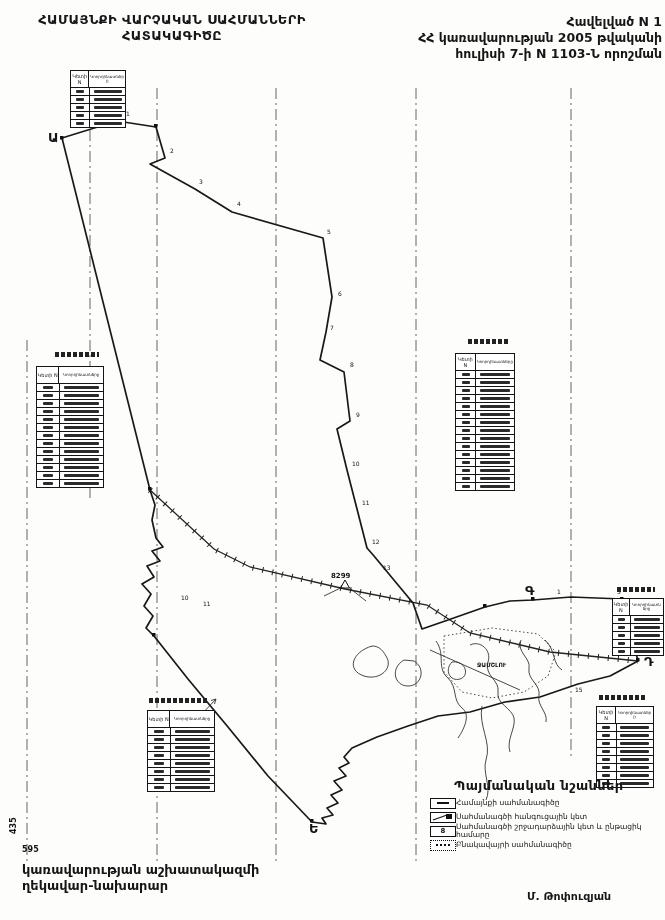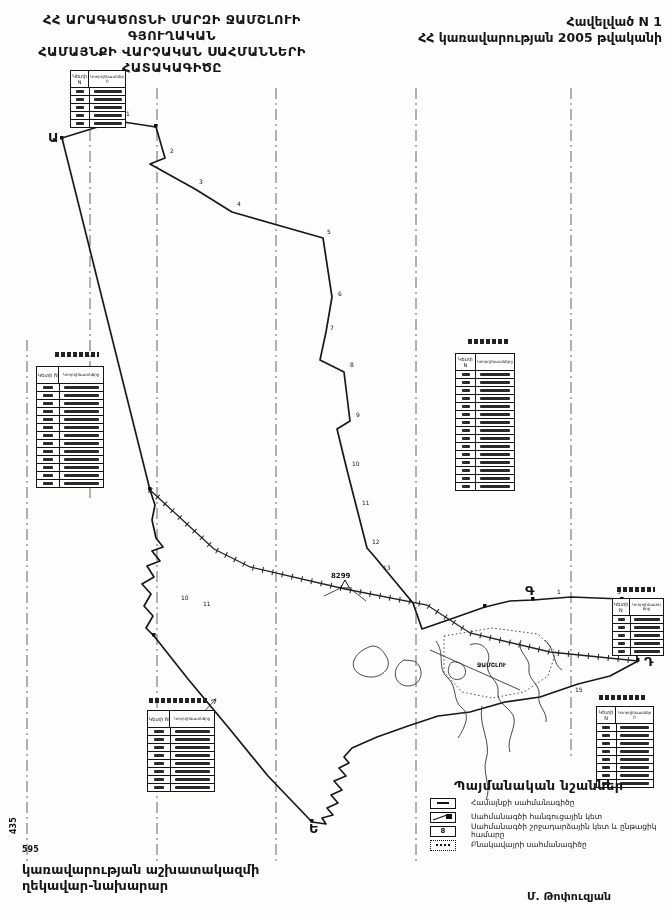--- a/index.html
+++ b/index.html
@@ -46,45 +46,45 @@
   .tbl-smudge{position:absolute;height:5px;
               background:repeating-linear-gradient(90deg,#222 0 4px,rgba(0,0,0,0) 4px 6px);}
   #t2-title{left:55px;top:352px;width:44px;}
   #t3-title{left:468px;top:339px;width:40px;}
   #t4-title{left:149px;top:698px;width:60px;}
   #t5-title{left:617px;top:587px;width:38px;}
   #t6-title{left:599px;top:695px;width:46px;}
   
   .legend{position:absolute;left:430px;top:766px;width:235px;}
   .legend-title{font-weight:bold;font-size:13px;letter-spacing:.4px;margin:12px 0 5px 24px;}
-  .legend-item{display:flex;align-items:center;gap:15px;margin-top:4px;height:10px;}
+  .legend-item{display:flex;align-items:center;gap:0;margin-top:4px;height:10px;}
   .lsym{width:24px;height:9px;border:1px solid #111;flex:none;position:relative;
         display:flex;align-items:center;justify-content:center;background:#fff;}
   .lsym-line{width:12px;height:2px;background:#111;}
   .lsym-8{font-size:7px;font-weight:bold;line-height:7px;}
   .lsym.dotted{border:1px dotted #111;}
   .lsym-dots{width:14px;border-top:2px dotted #111;}
   .legend-label{font-size:7.5px;line-height:8px;}
   
   .sig{position:absolute;left:22px;top:862px;font-weight:bold;font-size:13px;line-height:16px;}
   .sig-name{position:absolute;left:527px;top:890px;font-weight:bold;font-size:11px;}
 </style>
 </head>
 <body>
 
 <div class="page">
 
   <div class="hdr-title">
-    <div>ՀՀ ԱՐԱԳԱԾՈՏՆԻ ՄԱՐԶԻ ՋԱՄՇԼՈՒԻ ԳՅՈՒՂԱԿԱՆ</div>
     <div>ՀԱՄԱՅՆՔԻ ՎԱՐՉԱԿԱՆ  ՍԱՀՄԱՆՆԵՐԻ</div>
     <div>ՀԱՏԱԿԱԳԻԾԸ</div>
   </div>
   <div class="hdr-annex">
     <div>Հավելված N 1</div>
     <div>ՀՀ կառավարության 2005 թվականի</div>
+    <div>հուլիսի 7-ի  N 1103-Ն որոշման</div>
   </div>
 
   <svg id="map-svg" viewBox="0 0 665 920">
     <g>
       <line class="grat" x1="27" y1="340" x2="27" y2="862"></line>
       <line class="grat" x1="90" y1="88" x2="90" y2="498"></line>
       <line class="grat" x1="157" y1="88" x2="157" y2="862"></line>
       <line class="grat" x1="276" y1="88" x2="276" y2="862"></line>
       <line class="grat" x1="416" y1="88" x2="416" y2="862"></line>
       <line class="grat" x1="571" y1="88" x2="571" y2="756"></line>

